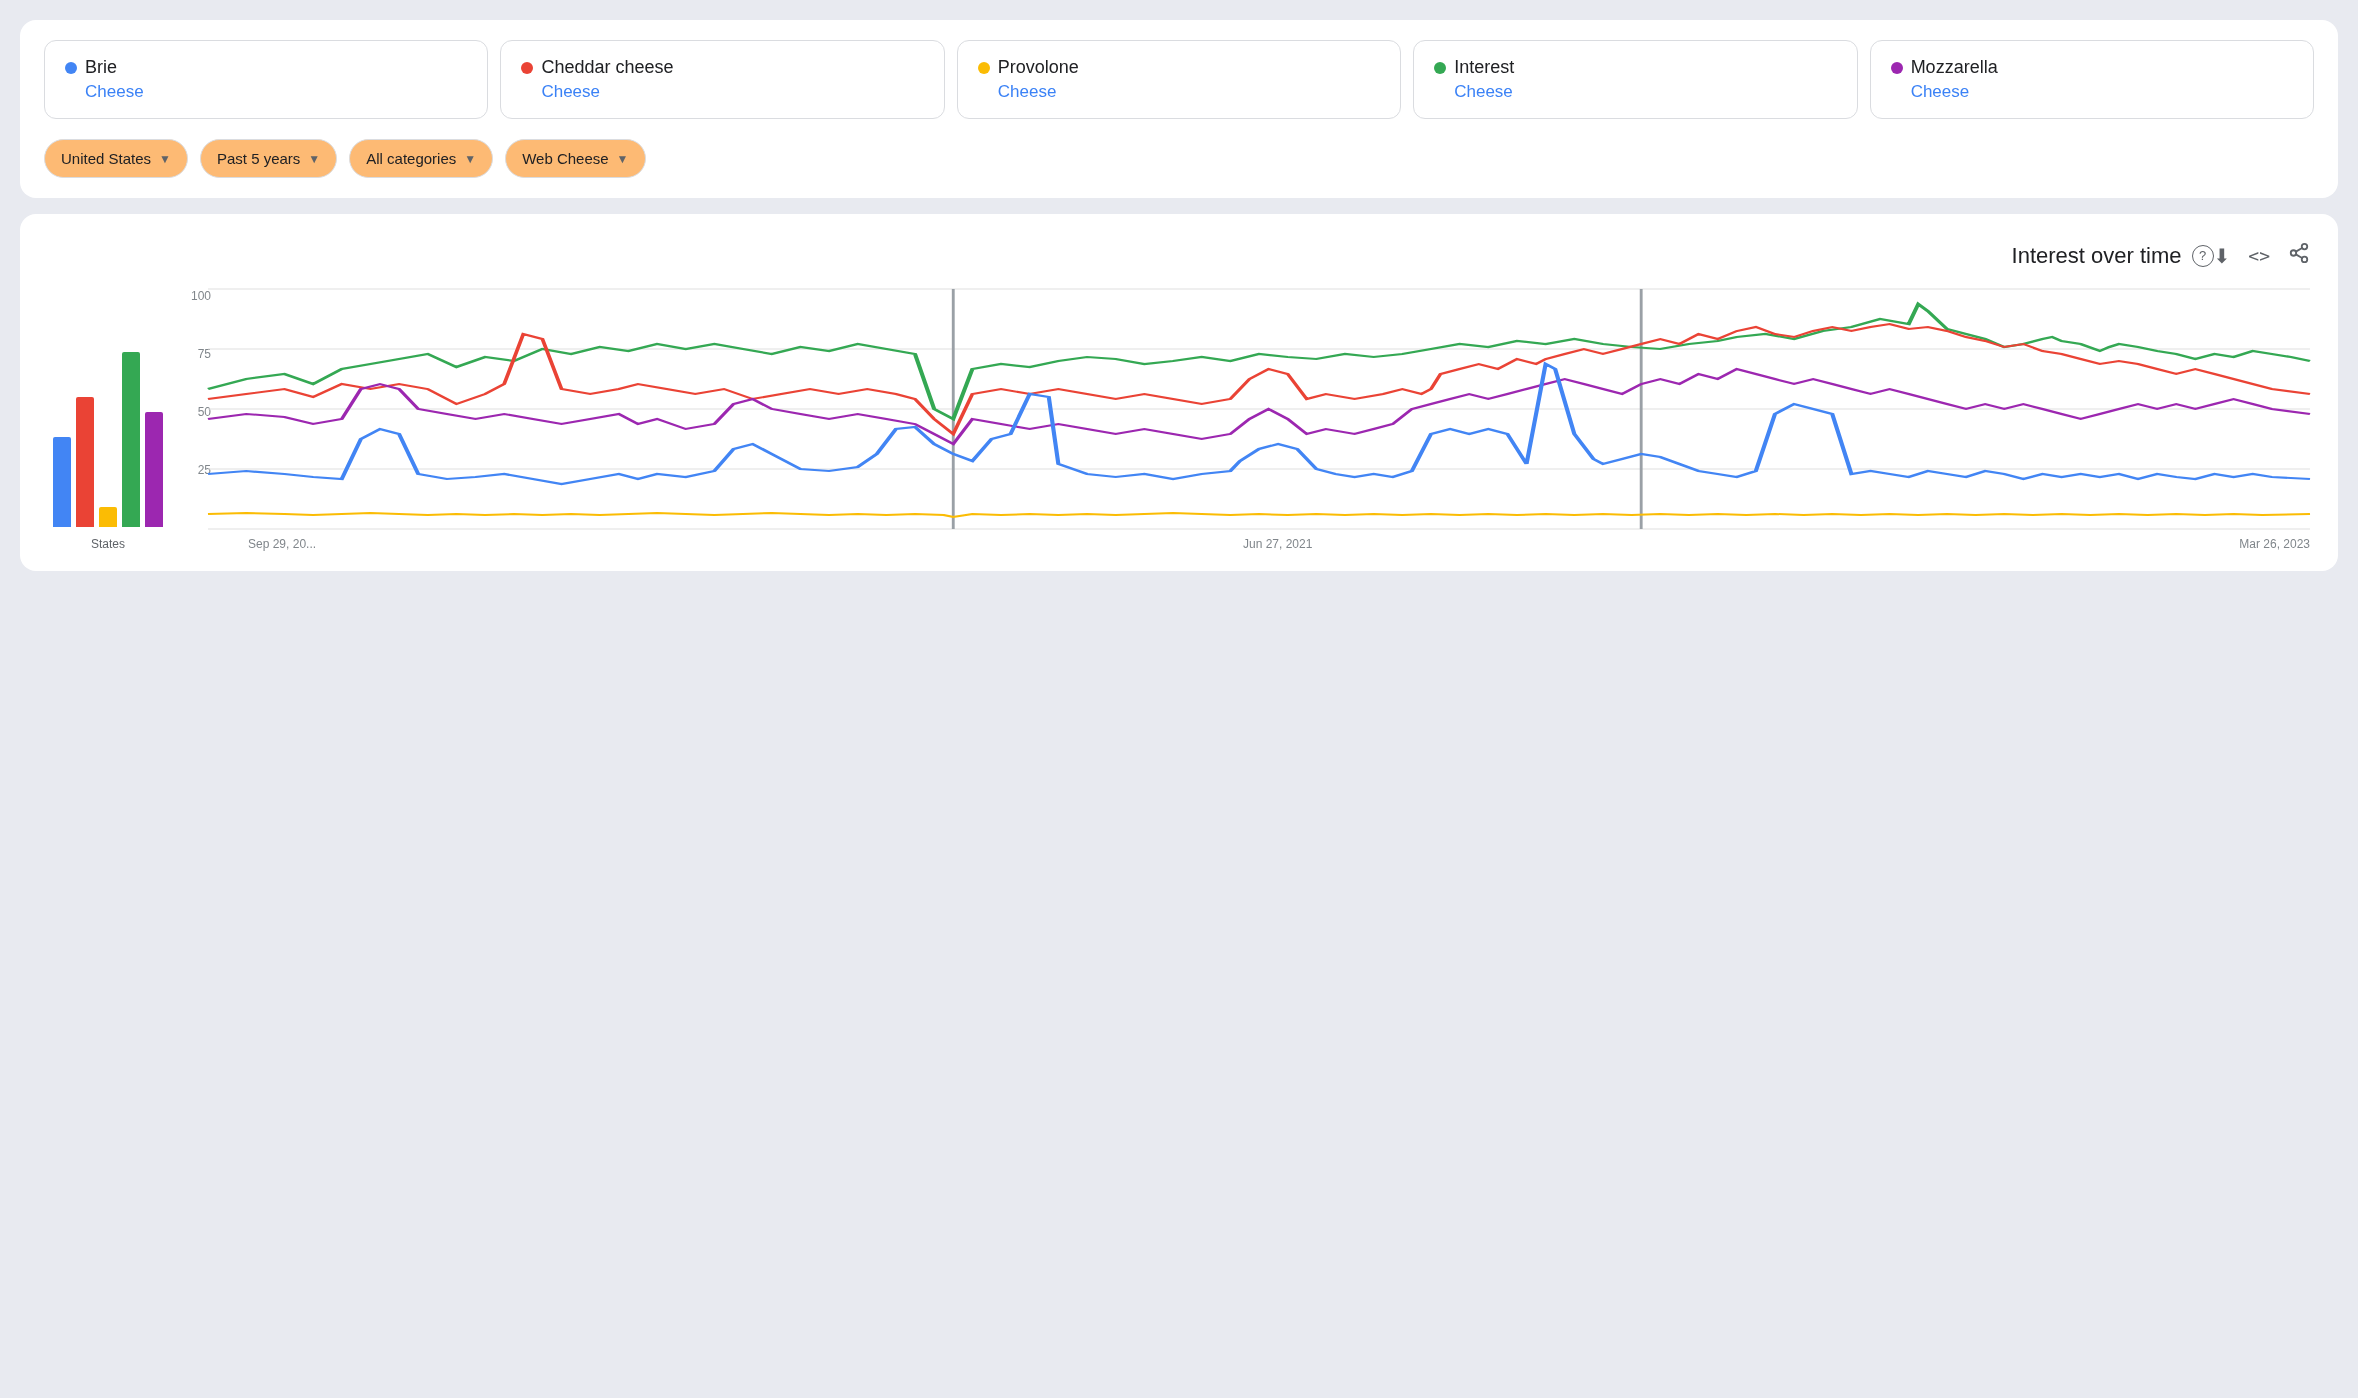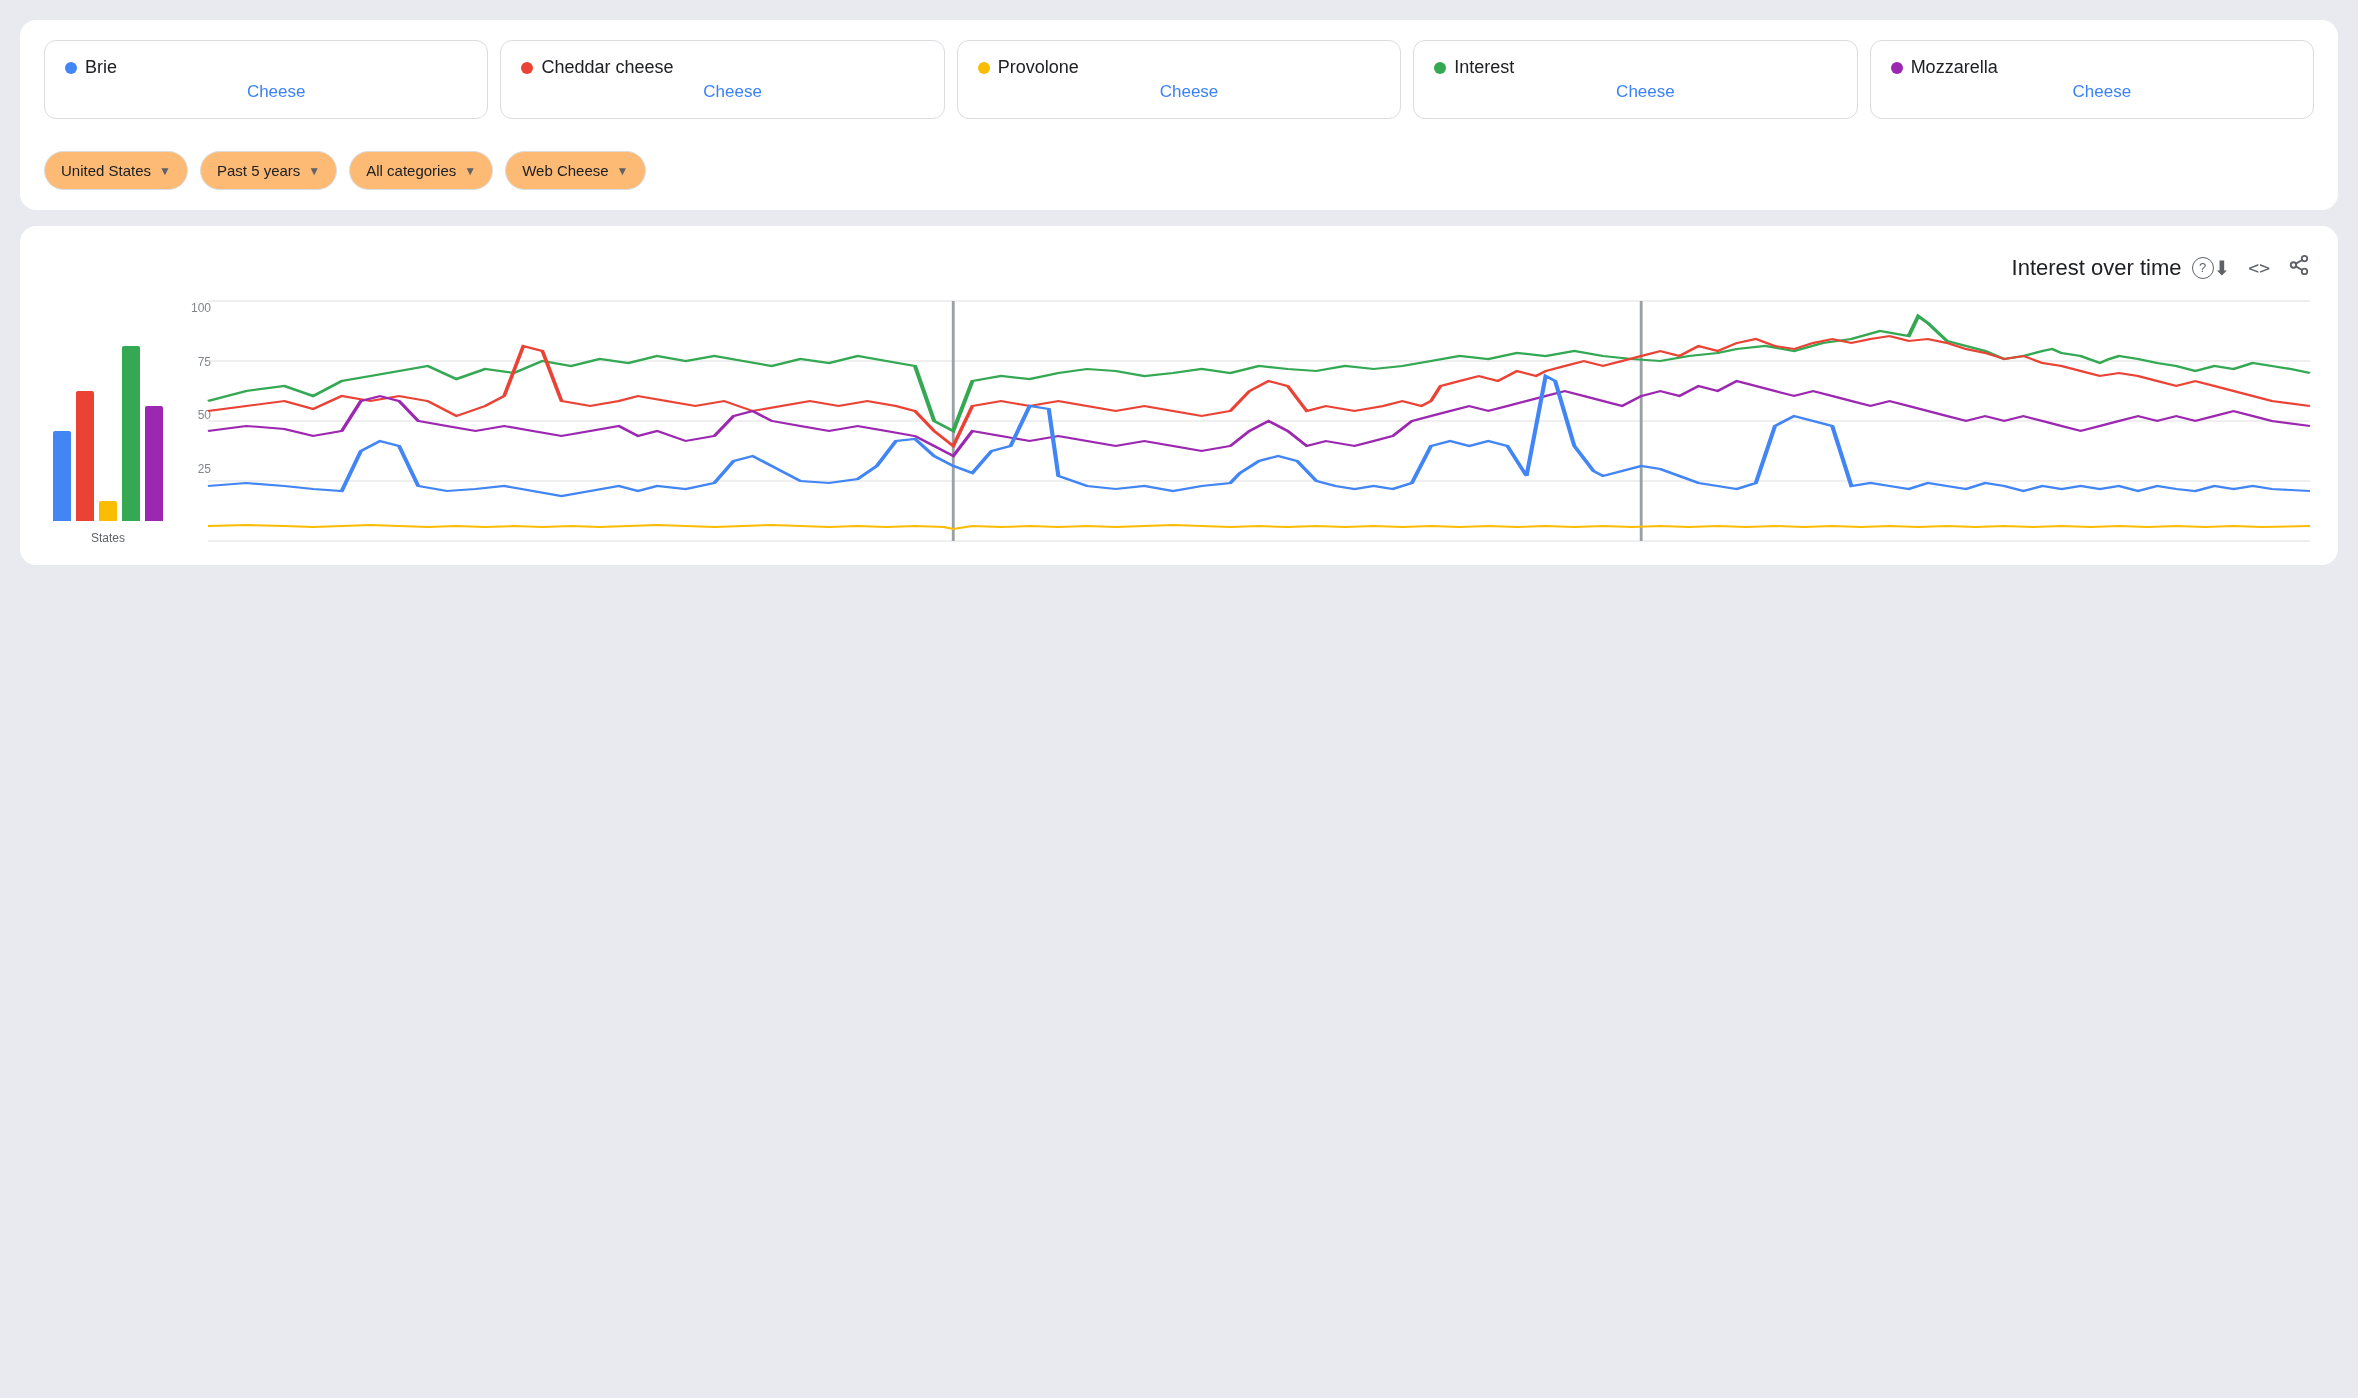--- a/index.html
+++ b/index.html
@@ -11,22 +11,21 @@
     }
     .top-card {
       background: #fff;
       border-radius: 16px;
       padding: 20px 24px;
       margin-bottom: 16px;
     }
     .search-terms {
       display: flex;
       gap: 12px;
-      margin-bottom: 32px;
-      text-align: center;
+      margin-bottom: 20px;
     }
     .term-chip {
       background: #fff;
       border: 1.5px solid #dadce0;
       border-radius: 12px;
       padding: 16px 20px;
       display: flex;
       flex-direction: column;
       gap: 4px;
       flex: 1;
@@ -304,16 +303,21 @@
 
           <polyline fill="none" stroke="#EA4335" stroke-width="2" points="0,110 20,105 40,100 55,108 70,95 85,100 100,95 115,100 130,115 145,105 155,95 165,45 175,50 185,100 200,105 215,100 225,95 240,100 255,105 270,100 285,110 300,105 315,100 330,105 345,100 360,105 370,110 380,130 390,145 400,105 415,100 430,105 445,100 460,105 475,110 490,105 505,110 520,115 535,110 545,90 555,80 565,85 575,110 585,105 600,110 615,105 625,100 635,105 640,100 645,85 655,80 665,75 675,80 685,70 695,75 700,70 710,65 720,60 730,65 740,60 750,55 760,50 770,55 780,45 790,50 800,42 810,38 820,45 830,48 840,42 850,38 860,42 870,38 880,35 890,40 900,38 910,42 920,48 930,52 940,58 950,55 960,62 970,65 980,70 990,75 1000,72 1010,75 1020,80 1030,85 1040,80 1050,85 1060,90 1070,95 1080,100 1100,105"></polyline>
 
           <polyline fill="none" stroke="#9C27B0" stroke-width="2" points="0,130 20,125 40,128 55,135 70,130 80,100 90,95 100,100 110,120 125,125 140,130 155,125 170,130 185,135 200,130 215,125 225,135 235,130 250,140 265,135 275,115 285,110 295,120 310,125 325,130 340,125 355,130 370,135 380,145 390,155 400,130 415,135 430,140 445,135 460,140 475,145 490,140 505,145 520,150 535,145 545,130 555,120 565,130 575,145 585,140 600,145 610,140 620,135 630,120 640,115 650,110 660,105 670,110 680,105 690,100 700,95 710,90 720,95 730,100 740,105 750,95 760,90 770,95 780,85 790,90 800,80 810,85 820,90 830,95 840,90 850,95 860,100 870,105 880,100 890,105 900,110 910,115 920,120 930,115 940,120 950,115 960,120 970,125 980,130 990,125 1000,120 1010,115 1020,120 1030,115 1040,120 1050,115 1060,110 1070,115 1080,120 1100,125"></polyline>
 
           <polyline fill="none" stroke="#4285F4" stroke-width="2.2" points="0,185 20,182 40,185 55,188 70,190 80,150 90,140 100,145 110,185 125,190 140,188 155,185 170,190 185,195 200,190 215,185 225,190 235,185 250,188 265,182 275,160 285,155 295,165 310,180 325,182 340,178 350,165 360,140 370,138 380,155 390,165 400,172 410,150 420,145 430,105 440,108 445,175 460,185 475,188 490,185 505,190 520,185 535,182 540,172 550,160 560,155 570,160 580,180 590,185 600,188 610,185 620,188 630,182 640,145 650,140 660,145 670,140 680,145 690,175 700,75 705,80 715,145 725,170 730,175 740,170 750,165 760,168 770,175 780,182 790,185 800,188 810,182 820,125 830,115 840,120 850,125 860,185 870,182 880,185 890,188 900,182 910,185 920,188 930,182 940,185 950,190 960,185 970,188 980,185 990,188 1000,185 1010,190 1020,185 1030,188 1040,190 1050,185 1060,188 1070,185 1080,188 1100,190"></polyline>
 
           <polyline fill="none" stroke="#FBBC04" stroke-width="2" points="0,225 20,224 40,225 55,226 70,225 85,224 100,225 115,226 130,225 145,226 160,225 175,226 190,225 205,226 220,225 235,224 250,225 265,226 280,225 295,224 310,225 325,226 340,225 355,226 370,225 385,226 390,228 400,225 415,226 430,225 445,226 460,225 475,226 490,225 505,224 520,225 535,226 550,225 565,226 580,225 595,226 610,225 625,226 640,225 655,226 670,225 685,226 700,225 715,226 730,225 745,226 760,225 775,226 790,225 805,226 820,225 835,226 850,225 865,226 880,225 895,226 910,225 925,226 940,225 955,226 970,225 985,226 1000,225 1015,226 1030,225 1045,226 1060,225 1075,226 1100,225"></polyline>
         </svg>
         
+        <div class="x-axis-labels" id="x-axis-labels">
+        <div class="x-label">Sep 29, 20...</div>
+            <div class="x-label">Jun 27, 2021</div>
+            <div class="x-label">Mar 26, 2023</div>
+          </div>
       </div>
     </div>
   </div>
 </div>
 
 </body></html>

